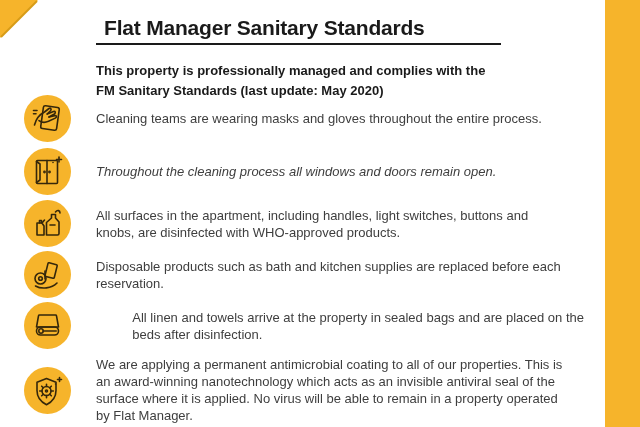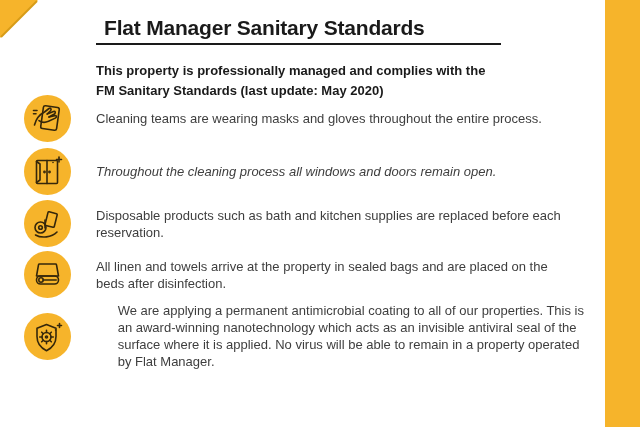--- a/index.html
+++ b/index.html
@@ -72,20 +72,32 @@
         <rect class="ln" x="12.5" y="12.5" width="21" height="23" rx="1"></rect>
         <line class="ln" x1="23" y1="12.5" x2="23" y2="35.5"></line>
         <path class="ln" d="M12.5 13.5 l3.5 2.5 v16 l-3.5 2.5"></path>
         <circle class="ln" cx="20.5" cy="24" r="0.6"></circle>
         <circle class="ln" cx="25.5" cy="24" r="0.6"></circle>
         <path class="ln" d="M35 9 v5 M32.5 11.5 h5 M29 14.5 l0.01 0"></path>
       </svg>
       <div class="row-text">Throughout the cleaning process all windows and doors remain open.</div>
     </div>
 
+    <div class="row">
+      <svg class="icon" viewBox="0 0 47 47">
+        <circle class="bg" cx="23.5" cy="23.5" r="23.5"></circle>
+        <path class="ln" d="M13 23 h5 l2.5 -3 M13 23 v12 h7 v-9 l-2 -3"></path>
+        <path class="ln" d="M15.5 23 v-2.5 h2 V23"></path>
+        <path class="ln" d="M22.5 35 h11 a1.5 1.5 0 0 0 1.5 -1.5 V22 l-3.5 -4 v-3.5 h-4 V18 l-5 4.5 z"></path>
+        <path class="ln" d="M31.5 12 c2 -2.5 4.5 -1.5 4.5 1"></path>
+        <path class="ln" d="M26 25 h5"></path>
+      </svg>
+      <div class="row-text">All surfaces in the apartment, including handles, light switches, buttons and
+knobs, are disinfected with WHO-approved products.</div>
+    </div>
 
     <div class="row">
       <svg class="icon" viewBox="0 0 47 47">
         <circle class="bg" cx="23.5" cy="23.5" r="23.5"></circle>
         <circle class="ln" cx="16.5" cy="27.5" r="5.5"></circle>
         <circle class="ln" cx="16.5" cy="27.5" r="1.8"></circle>
         <rect class="ln" x="22.5" y="12.5" width="9.5" height="14" rx="1" transform="rotate(14 27 19)"></rect>
         <path class="ln" d="M21 20 l0 8"></path>
         <path class="ln" d="M11.5 35 c6 3.5 16 2.5 21.5 -3"></path>
       </svg>

